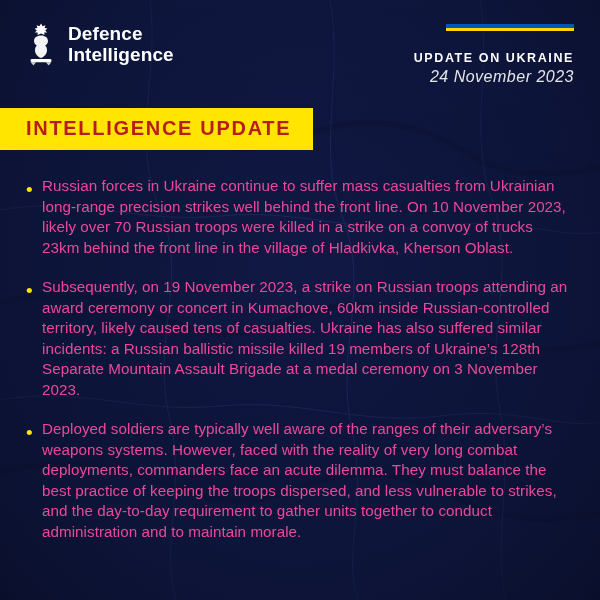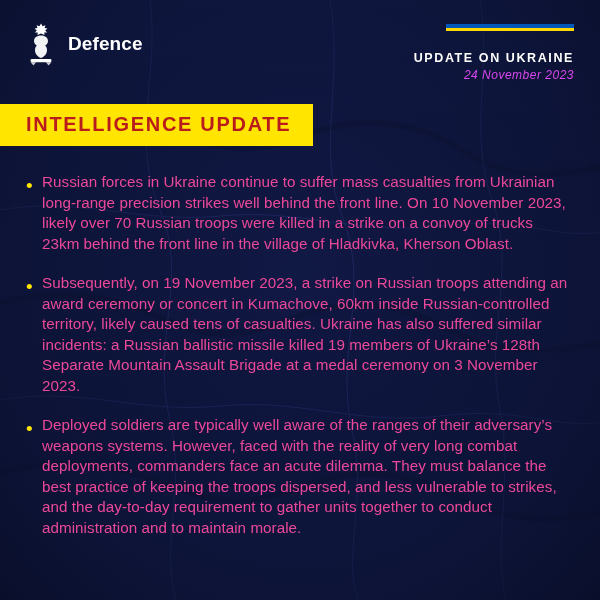--- a/index.html
+++ b/index.html
@@ -85,22 +85,22 @@
   .update-title {
     color: #ffffff;
     font-size: 12.5px;
     font-weight: bold;
     letter-spacing: 1.6px;
     margin-bottom: 3px;
     margin-top: 20px;
   }
 
   .update-date {
-    color: #d946ef;
-    font-size: 12px;
+    color: #e5e5e5;
+    font-size: 16px;
     font-style: italic;
     letter-spacing: 0.5px;
   }
 
   
   .banner {
     margin-top: 22px;
     background: #ffe500;
     display: inline-block;
     padding: 9px 22px 10px 26px;
@@ -182,20 +182,21 @@
             <path d="M15 13.4 C10.8 13.4 8 15.6 8 19 C8 21.3 9.3 22.6 10.8 23.4 C9.6 24.6 9 26.2 9 28 C9 31.8 11.4 34.6 15 36 C18.6 34.6 21 31.8 21 28 C21 26.2 20.4 24.6 19.2 23.4 C20.7 22.6 22 21.3 22 19 C22 15.6 19.2 13.4 15 13.4 Z" opacity="0.95"></path>
 
             <rect x="4.5" y="37" width="21" height="3.2" rx="1.4"></rect>
             <path d="M4.5 40.2 L7.5 43.4 L10 40.2 Z" opacity="0.8"></path>
             <path d="M20 40.2 L22.5 43.4 L25.5 40.2 Z" opacity="0.8"></path>
           </g>
         </svg>
       </span>
       <div class="brand-text">
         <div>Defence</div>
+        <div>Intelligence</div>
       </div>
     </div>
 
     <div class="update-block">
       <div class="flag-bar"></div>
       <div class="update-title">UPDATE ON UKRAINE</div>
       <div class="update-date">24 November 2023</div>
     </div>
 
   </div>

